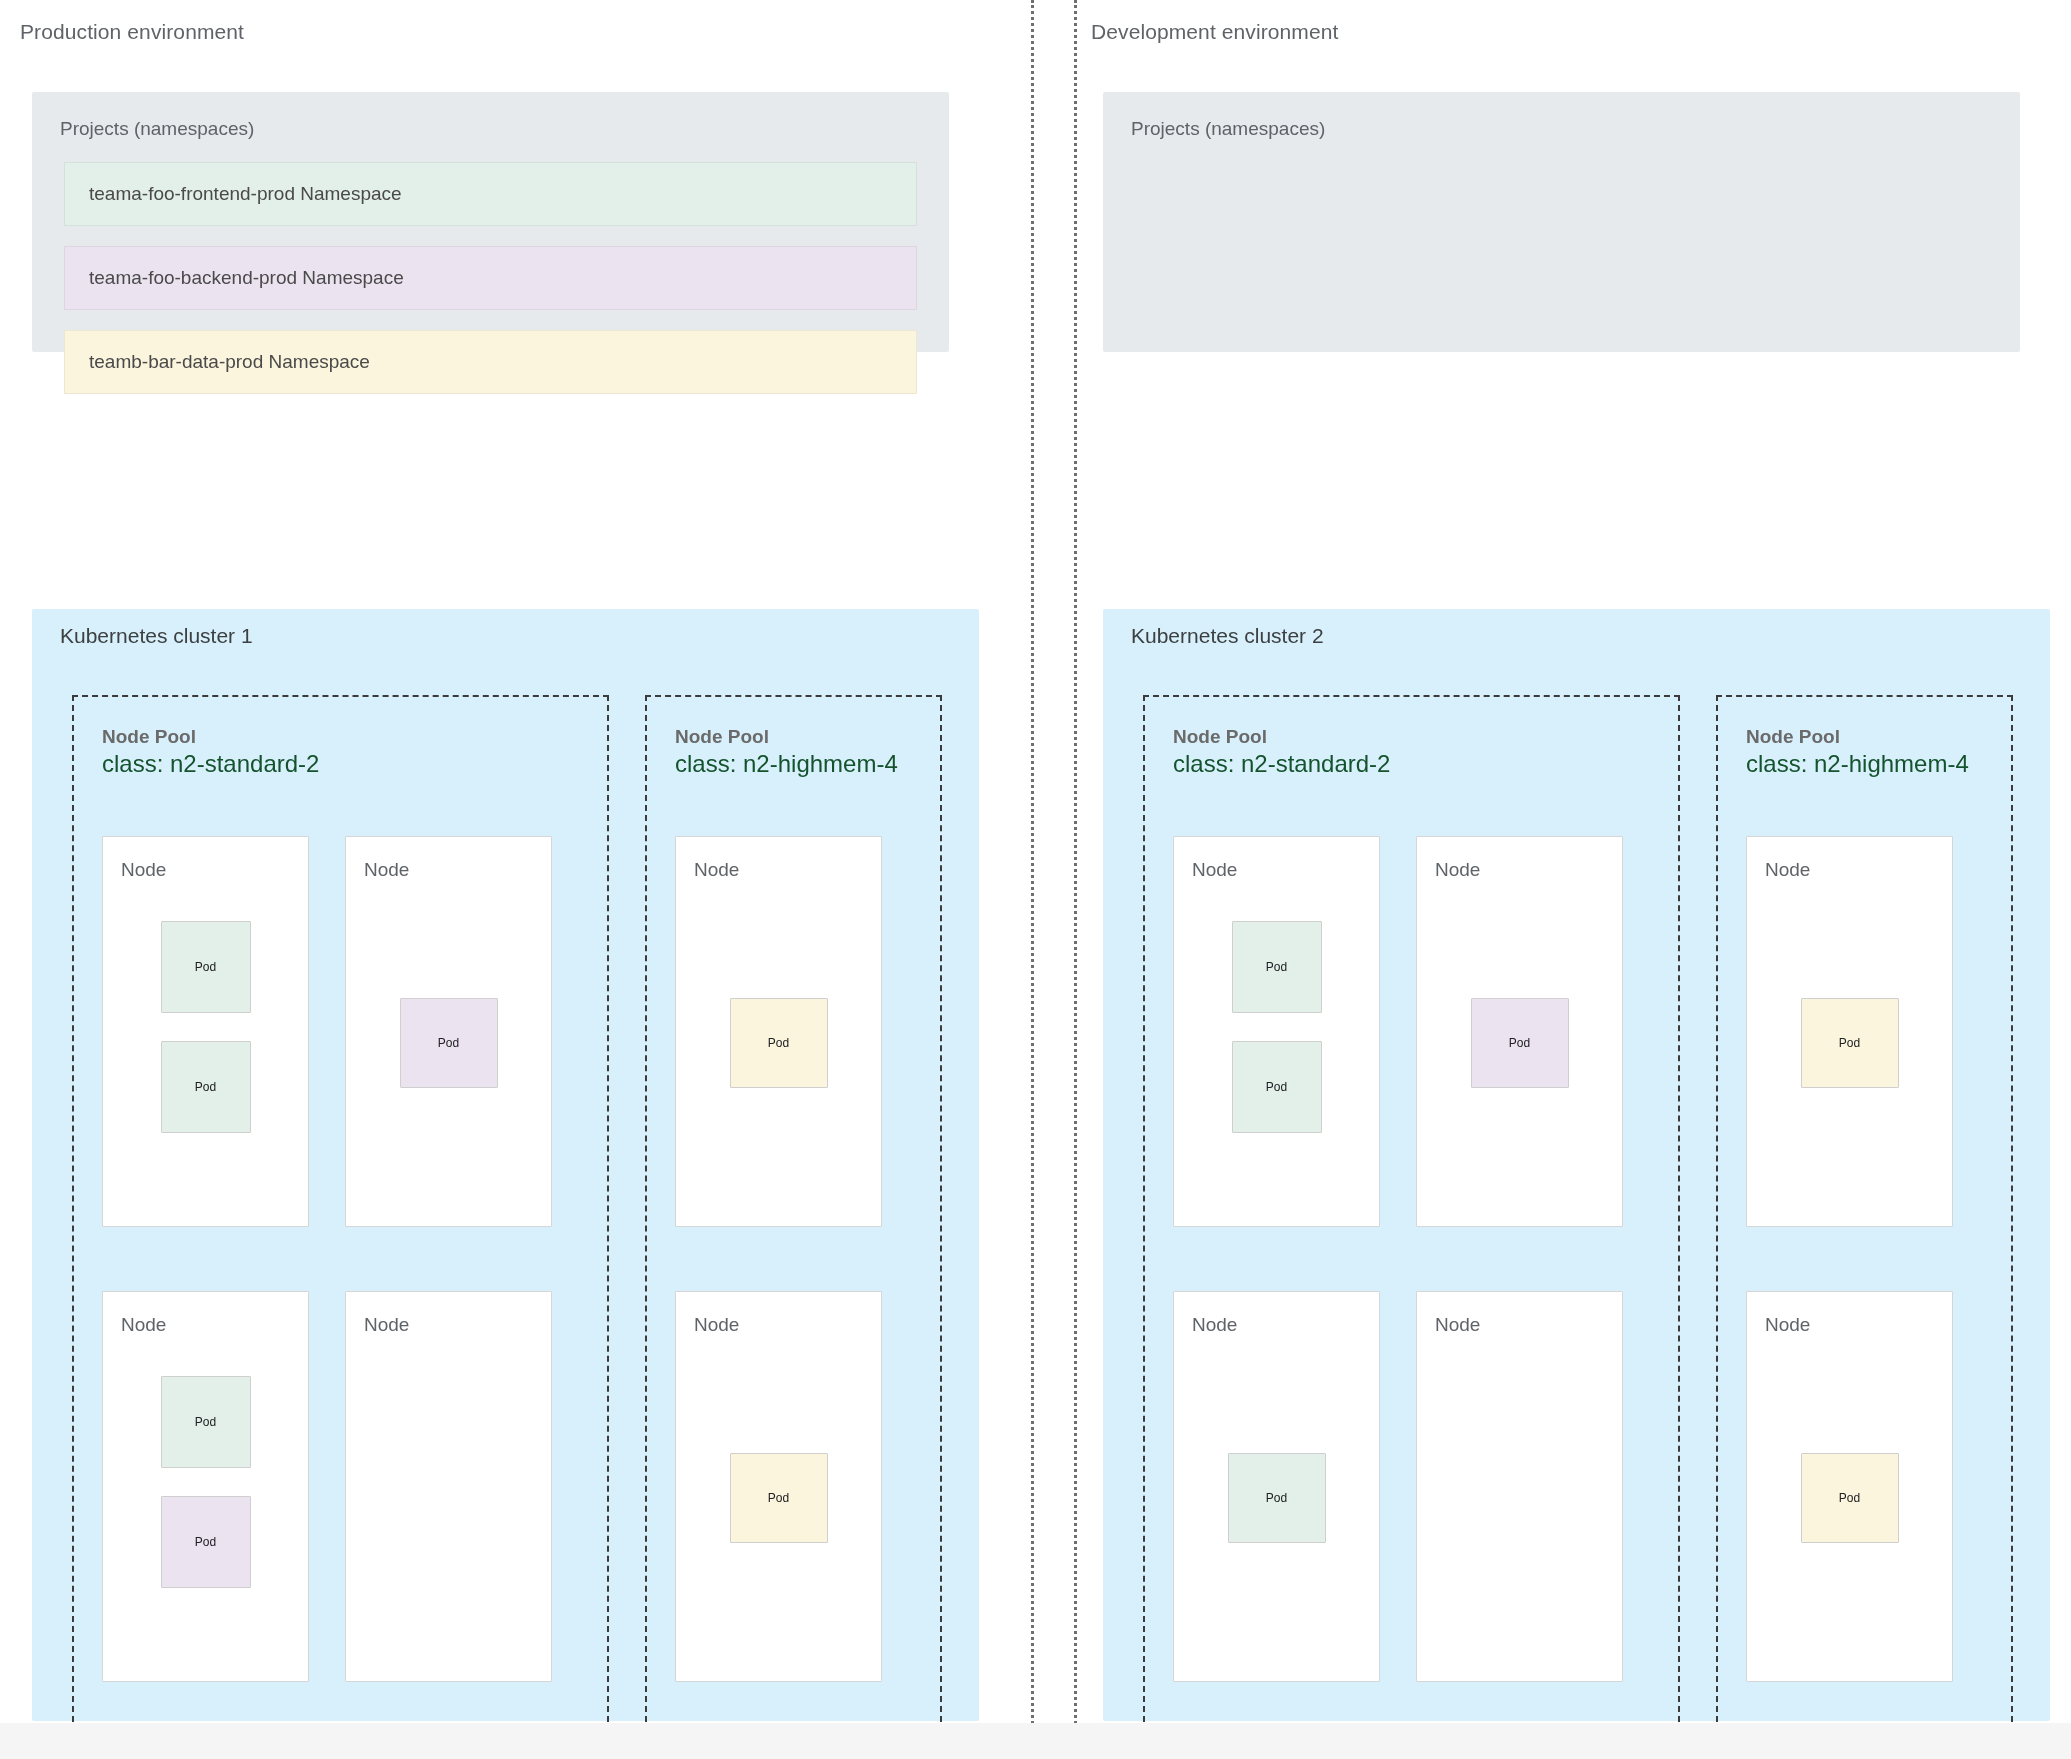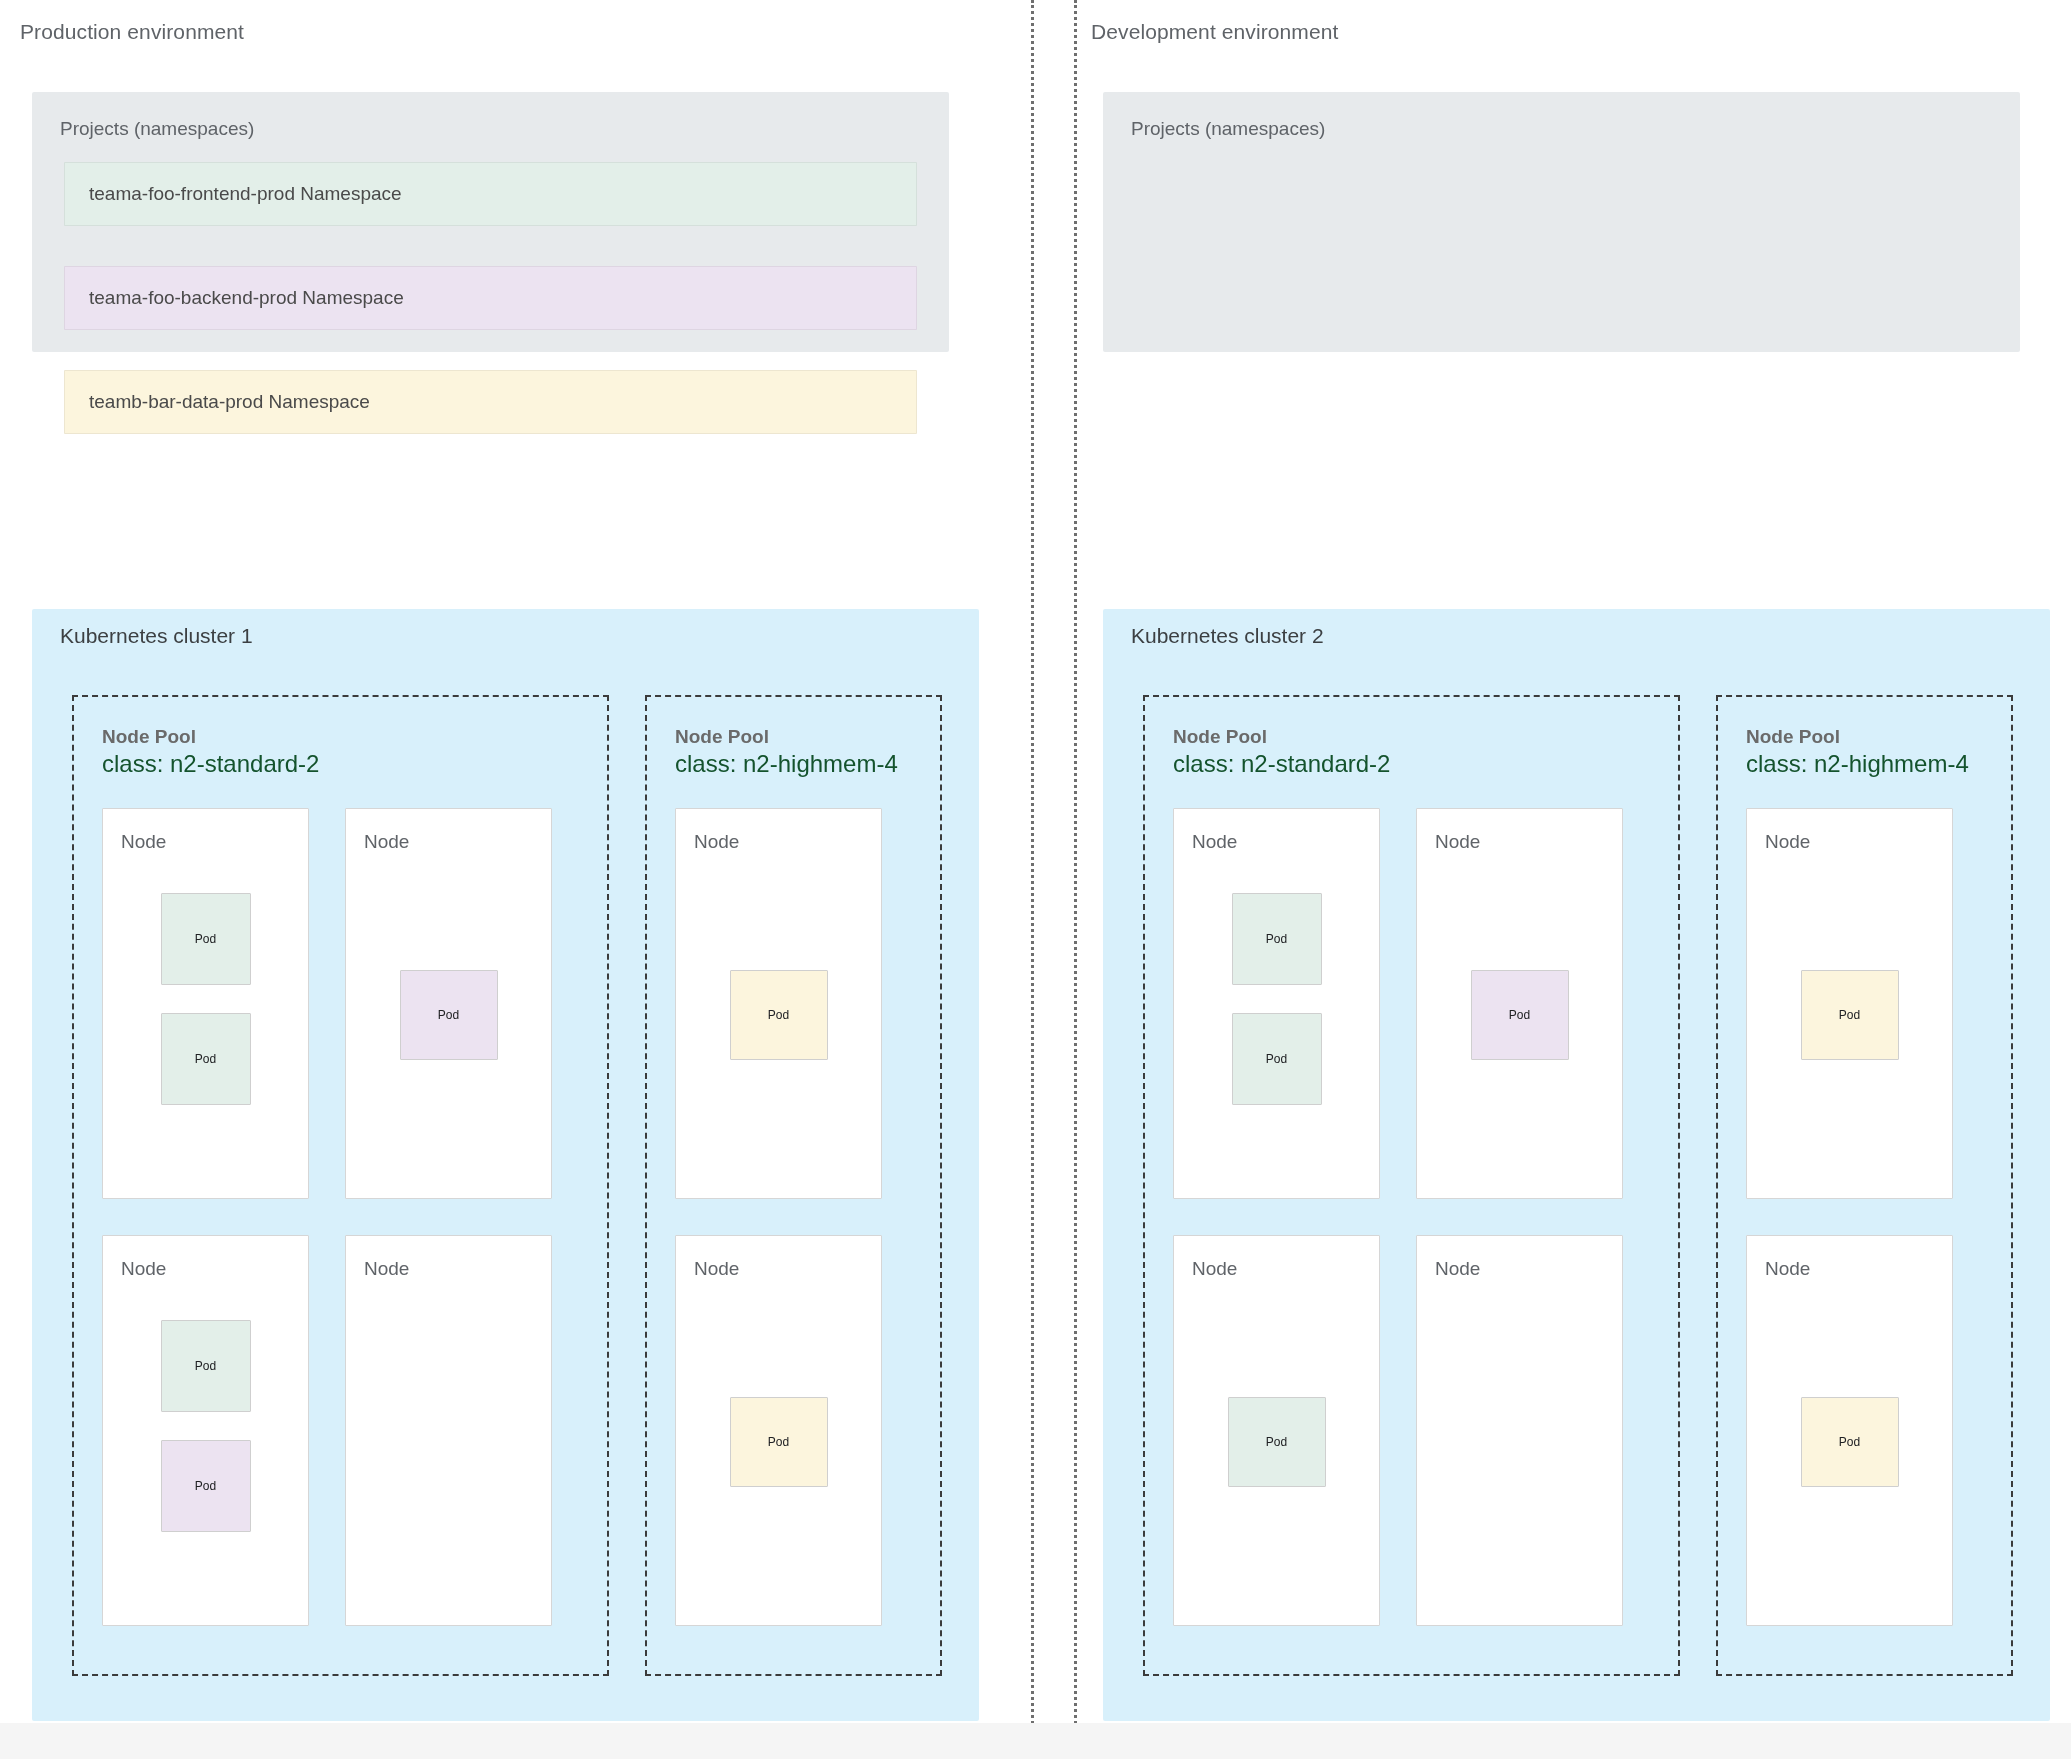--- a/index.html
+++ b/index.html
@@ -77,21 +77,21 @@
   }
   .ns-list {
     position: absolute;
     top: 70px;
     left: 32px;
     right: 32px;
     bottom: 12px;
   }
   .ns-box {
     height: 64px;
-    margin-bottom: 40px;
+    margin-bottom: 20px;
     border: 1px solid rgba(0,0,0,0.06);
     box-sizing: border-box;
     display: flex;
     align-items: center;
     padding-left: 24px;
     font-size: 19px;
     color: #4a4a4a;
     border-radius: 1px;
   }
   .ns-box.green  { background: #e3efe9; }
@@ -155,20 +155,21 @@
     height: 391px;
     background: #ffffff;
     border: 1px solid #d6d6d6;
     box-sizing: border-box;
     padding: 22px 0 0 0;
     display: flex;
     flex-direction: column;
     align-items: center;
     position: relative;
     border-radius: 1px;
+    margin-top: 28px;
   }
   .node-label {
     position: absolute;
     top: 22px;
     left: 18px;
     font-size: 19px;
     color: #5f6368;
   }
   .node-pods {
     margin-top: 62px;

